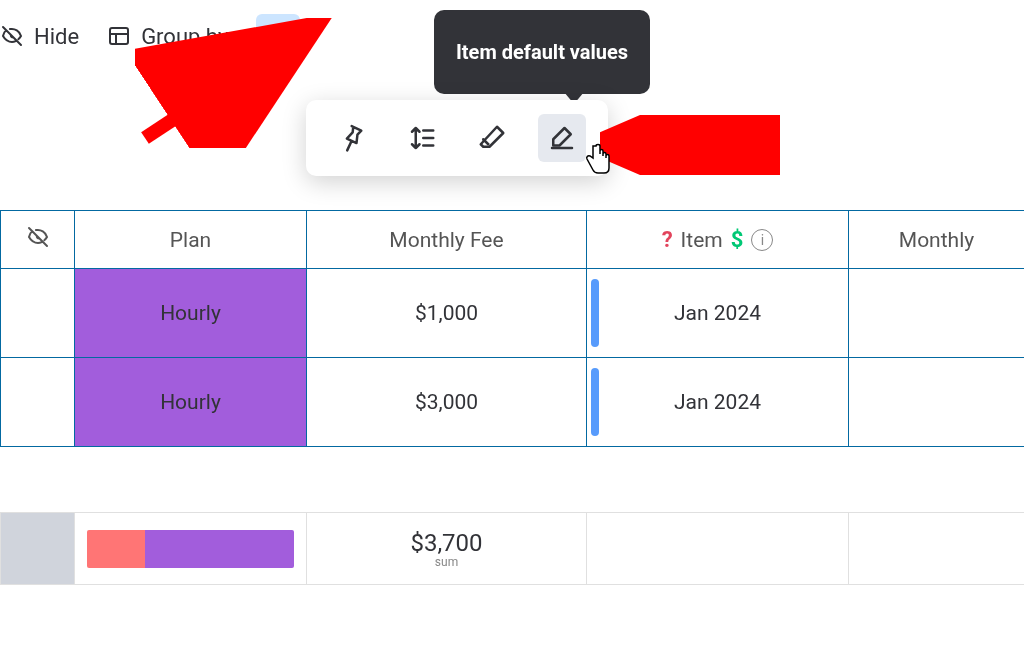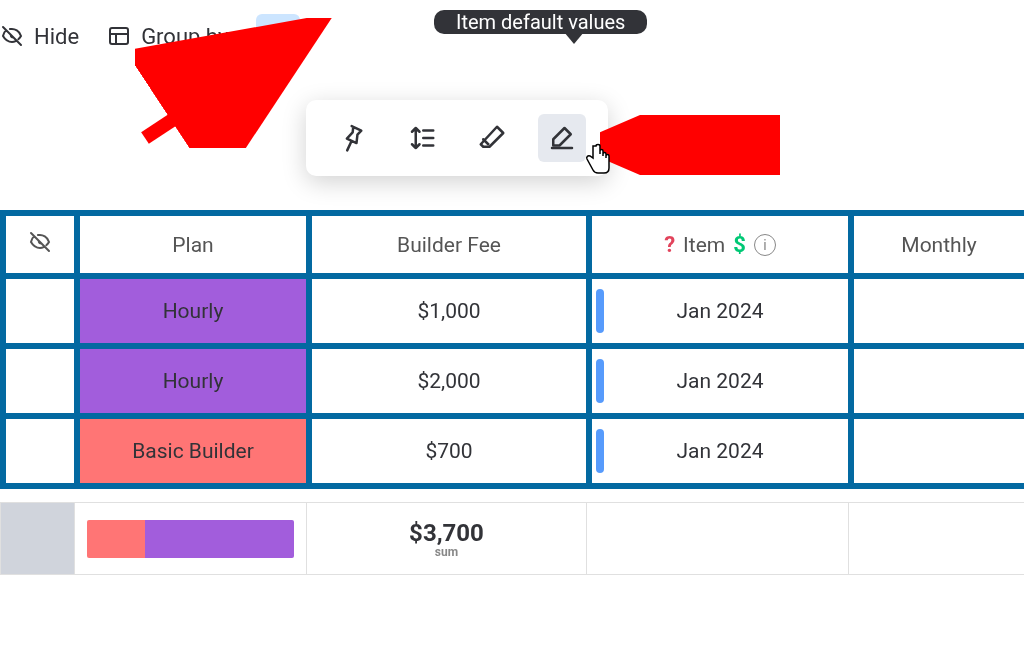--- a/index.html
+++ b/index.html
@@ -5,55 +5,55 @@
   html,body{margin:0;padding:0;font-family:-apple-system,BlinkMacSystemFont,"Segoe UI",Roboto,Helvetica,Arial,sans-serif;background:#fff;color:#323338;width:1024px;height:650px;overflow:hidden;}
   *{box-sizing:border-box;}
 
   
   .topbar{position:absolute;left:0;top:14px;display:flex;align-items:center;gap:28px;padding-left:0;font-size:22px;color:#323338;}
   .topbar .item{display:flex;align-items:center;gap:10px;cursor:pointer;}
   .more-btn{width:44px;height:44px;border-radius:6px;background:#cce5ff;display:flex;align-items:center;justify-content:center;position:relative;cursor:pointer;}
   .more-btn .dot{width:5px;height:5px;border-radius:50%;background:#323338;margin:0 2px;}
   
   
-  .tooltip{position:absolute;left:434px;top:10px;background:#323338;color:#fff;font-size:20px;padding:0 22px;border-radius:10px;white-space:nowrap;}
+  .tooltip{position:absolute;left:434px;top:10px;background:#323338;color:#fff;font-size:20px;padding:30px 22px;border-radius:10px;white-space:nowrap;font-weight:bold;}
   .tooltip:after{content:"";position:absolute;left:130px;bottom:-10px;border-left:10px solid transparent;border-right:10px solid transparent;border-top:12px solid #323338;}
   .popover{position:absolute;left:306px;top:100px;background:#fff;border-radius:10px;box-shadow:0 6px 24px rgba(0,0,0,0.18);display:flex;align-items:center;gap:22px;padding:14px 22px;}
   .popover .pbtn{width:48px;height:48px;border-radius:6px;display:flex;align-items:center;justify-content:center;cursor:pointer;}
   .popover .pbtn svg{width:30px;height:30px;stroke:#323338;stroke-width:2;fill:none;stroke-linecap:round;stroke-linejoin:round;}
   .popover .pbtn.active{background:#e6e9ef;}
   .cursor{position:absolute;left:580px;top:140px;z-index:20;}
 
   
   .arrow1{position:absolute;left:135px;top:18px;z-index:15;}
   .arrow2{position:absolute;left:600px;top:115px;z-index:15;}
 
   
   .table-wrap{position:absolute;left:0;top:210px;right:0;}
   table.main{border-collapse:collapse;width:1024px;table-layout:fixed;}
-  table.main th,table.main td{border:6px solid #0369a1;text-align:center;font-size:21px;color:#323338;background:#fff;}
+  table.main th,table.main td{border:1px solid #0369a1;text-align:center;font-size:21px;color:#323338;background:#fff;}
   table.main th{font-weight:400;padding:14px 4px;color:#555;}
   col.c0{width:74px;} col.c1{width:232px;} col.c2{width:280px;} col.c3{width:262px;} col.c4{width:176px;}
   .eye-off svg{width:24px;height:24px;stroke:#555;stroke-width:2;fill:none;}
   .stats-hdr{display:flex;align-items:center;justify-content:center;gap:8px;}
   .stats-hdr .q{color:#e2445c;font-weight:700;font-size:22px;}
   .stats-hdr .dollar{color:#00c875;font-weight:700;font-size:22px;}
   .stats-hdr .info{width:22px;height:22px;border:1.5px solid #888;border-radius:50%;display:inline-flex;align-items:center;justify-content:center;font-size:14px;color:#888;}
   td.rowhandle{background:#d0d4dc;}
   td.plan{color:#fff;font-weight:400;font-size:22px;padding:16px 0;}
   .purple{background:#a25ddc !important;}
   .coral{background:#ff7575 !important;}
-  td.fee{font-size:22px;padding:20px 0;}
+  td.fee{font-size:22px;padding:32px 0;}
   td.statcell{position:relative;padding:16px 2px;font-size:21px;color:#555;}
   td.statcell .bar{position:absolute;left:4px;top:10px;bottom:10px;width:8px;border-radius:4px;background:#579bfc;}
   tr.datarow td{height:58px;text-align:center;}
 
   
   .summary-wrap{position:absolute;left:0;top:500px;right:0;}
-  table.summary{border-collapse:collapse;width:1024px;table-layout:fixed;margin-top:2px;font-weight:bold;}
+  table.summary{border-collapse:collapse;width:1024px;table-layout:fixed;margin-top:12px;}
   table.summary td{border:1px solid #e0e0e0;height:72px;}
   .sum-handle{background:#d0d4dc;}
   .sum-plan{padding:0;}
   .sum-plan .bars{display:flex;height:38px;margin:16px 12px;border-radius:2px;overflow:hidden;}
   .sum-plan .bars .b1{flex:0 0 28%;background:#ff7575;}
   .sum-plan .bars .b2{flex:1;background:#a25ddc;}
   .sum-fee{text-align:center;}
   .sum-fee .amt{font-size:24px;color:#323338;}
   .sum-fee .lbl{font-size:12px;color:#888;margin-top:-2px;}
   
@@ -146,21 +146,21 @@
     <thead>
       <tr>
         <th>
           <span class="eye-off">
             <svg viewBox="0 0 24 24">
                 <path d="M3 3l18 18M10.6 10.6A3 3 0 0013.4 13.4M9.9 5.1A9.5 9.5 0 0121 12c-.7 1.2-1.6 2.3-2.7 3.2M6.1 6.1A10.7 10.7 0 003 12c1.7 3 5 6 9 6 1.3 0 2.6-.3 3.7-.8" stroke-linecap="round"></path>
               </svg>
           </span>
         </th>
         <th><span>Plan</span></th>
-        <th><span>Builder Fee</span></th>
+        <th><span>Monthly Fee</span></th>
         <th>
           <span class="stats-hdr">
             <span class="q">?</span>
             <span>Item</span>
             <span class="dollar">$</span>
             <span class="info">i</span>
           </span>
         </th>
         <th><span>Monthly</span></th>
       </tr>
@@ -169,28 +169,21 @@
       <tr class="datarow">
         <td class="rowhandle"></td>
         <td class="plan purple"><span>Hourly</span></td>
         <td class="fee"><span>$1,000</span></td>
         <td class="statcell"><span class="bar"></span><span>Jan 2024</span></td>
         <td></td>
       </tr>
       <tr class="datarow">
         <td class="rowhandle"></td>
         <td class="plan purple"><span>Hourly</span></td>
-        <td class="fee"><span>$2,000</span></td>
-        <td class="statcell"><span class="bar"></span><span>Jan 2024</span></td>
-        <td></td>
-      </tr>
-      <tr class="datarow">
-        <td class="rowhandle"></td>
-        <td class="plan coral"><span>Basic Builder</span></td>
-        <td class="fee"><span>$700</span></td>
+        <td class="fee"><span>$3,000</span></td>
         <td class="statcell"><span class="bar"></span><span>Jan 2024</span></td>
         <td></td>
       </tr>
     </tbody>
   </table>
 </div>
 
 <div class="summary-wrap">
   <table class="summary">
     <colgroup>

